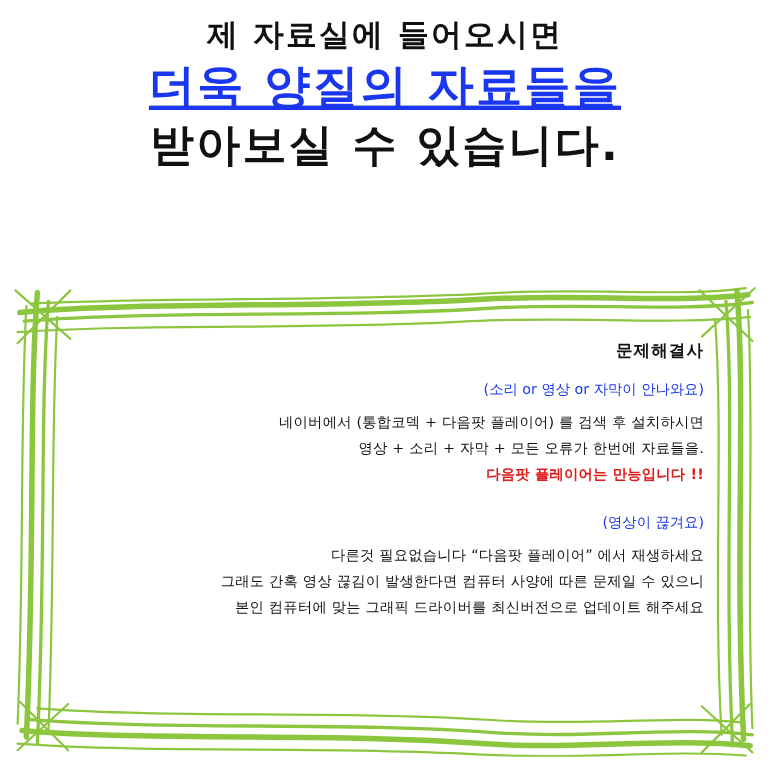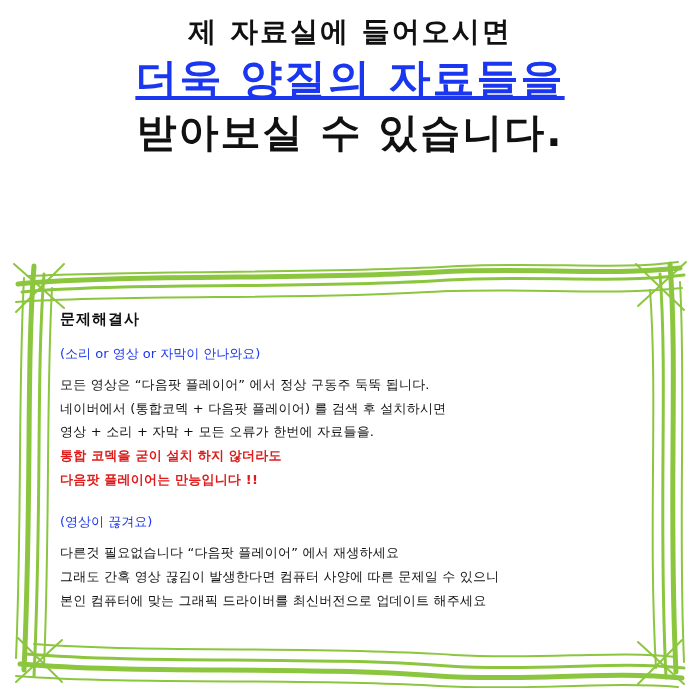--- a/index.html
+++ b/index.html
@@ -59,21 +59,21 @@
   .frame svg {
     display: block;
   }
 
   
   .body-text {
     position: absolute;
     left: 60px;
     top: 310px;
     width: 580px;
-    text-align: left;
+    text-align: right;
     font-family: "DejaVu Sans", sans-serif;
   }
   .doc-title {
     font-size: 15px;
     font-weight: bold;
     color: #111111;
     margin-bottom: 16px;
     letter-spacing: 1px;
   }
   .sec-head {
@@ -139,24 +139,22 @@
         <path d="M8 424 L 54 382 M 54 424 L 10 380" stroke-width="2"></path>
         <path d="M676 426 L 630 384 M 630 426 L 674 382" stroke-width="2"></path>
       </g>
     </svg>
   </div>
 
   <div class="body-text">
     <div class="doc-title">문제해결사</div>
 
     <div class="sec-head">(소리 or 영상 or 자막이 안나와요)</div>
-    <div class="line">모든 영상은 “다음팟 플레이어” 에서 정상 구동주 둑뚝 됩니다.</div>
     <div class="line">네이버에서 (통합코덱 + 다음팟 플레이어) 를 검색 후 설치하시면</div>
     <div class="line">영상 + 소리 + 자막 + 모든 오류가 한번에 자료들을.</div>
-    <div class="line-red">통합 코덱을 굳이 설치 하지 않더라도</div>
     <div class="line-red">다음팟 플레이어는 만능입니다 !!</div>
 
     <div class="spacer"></div>
 
     <div class="sec-head">(영상이 끊겨요)</div>
     <div class="line">다른것 필요없습니다 “다음팟 플레이어” 에서 재생하세요</div>
     <div class="line">그래도 간혹 영상 끊김이 발생한다면 컴퓨터 사양에 따른 문제일 수 있으니</div>
     <div class="line">본인 컴퓨터에 맞는 그래픽 드라이버를 최신버전으로 업데이트 해주세요</div>
   </div>
 

